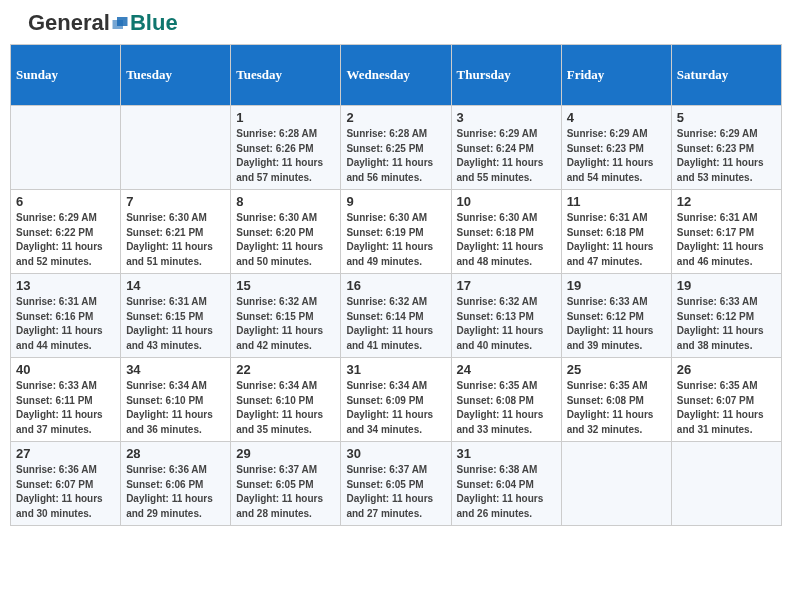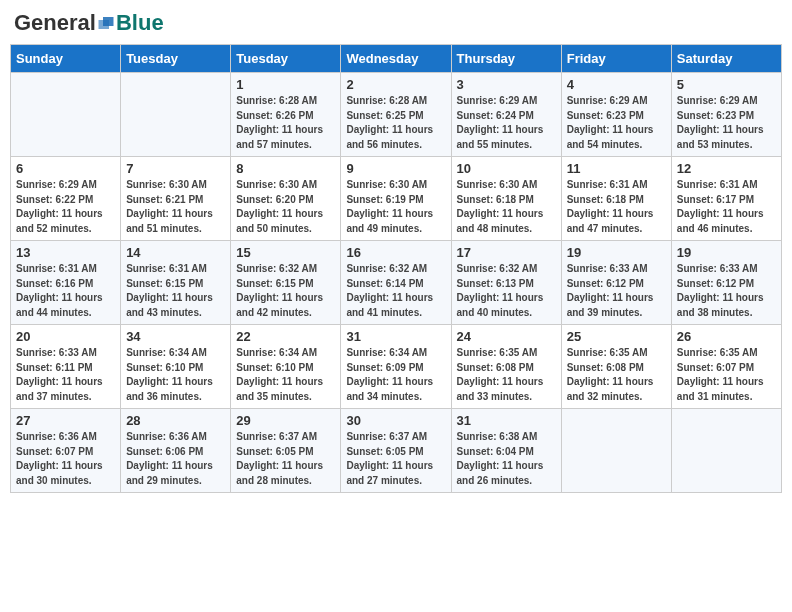--- a/index.html
+++ b/index.html
@@ -22,21 +22,21 @@
       flex-direction: column;
       align-items: flex-start;
     }
     .logo-text {
       display: flex;
       align-items: center;
       font-size: 22px;
       font-weight: bold;
       color: #333;
     }
-    .logo-general { color: #333; }
+    .logo-general { color: #333; margin-left: 14px; }
     .logo-blue { color: #0f766e; }
     .logo-icon {
       width: 18px;
       height: 18px;
       margin: 0 1px;
     }
     .title-block {
       text-align: right;
     }
     .month-title {
@@ -53,22 +53,23 @@
       width: 100%;
       border-collapse: collapse;
       table-layout: fixed;
     }
     thead tr th {
       background-color: #1a73c8;
       color: #fff;
       font-size: 13px;
       font-weight: bold;
       text-align: left;
-      padding: 6px 5px;
+      padding: 22px 5px;
       border: 1px solid #ccc;
+      font-family: Liberation Serif, serif;
     }
     tbody tr td {
       border: 1px solid #ccc;
       vertical-align: top;
       padding: 4px 5px;
       font-size: 10.5px;
       color: #333;
       height: 80px;
       background: #fff;
     }
@@ -242,21 +243,21 @@
         </td>
         <td>
           <span class="day-num">19</span>
           <div class="day-info" style="white-space: pre-line;">Sunrise: 6:33 AM
 Sunset: 6:12 PM
 Daylight: 11 hours and 38 minutes.</div>
         </td>
       </tr>
       <tr>
         <td>
-          <span class="day-num">20</span>
+          <span class="day-num">40</span>
           <div class="day-info" style="white-space: pre-line;">Sunrise: 6:33 AM
 Sunset: 6:11 PM
 Daylight: 11 hours and 37 minutes.</div>
         </td>
         <td>
           <span class="day-num">34</span>
           <div class="day-info" style="white-space: pre-line;">Sunrise: 6:34 AM
 Sunset: 6:10 PM
 Daylight: 11 hours and 36 minutes.</div>
         </td>

